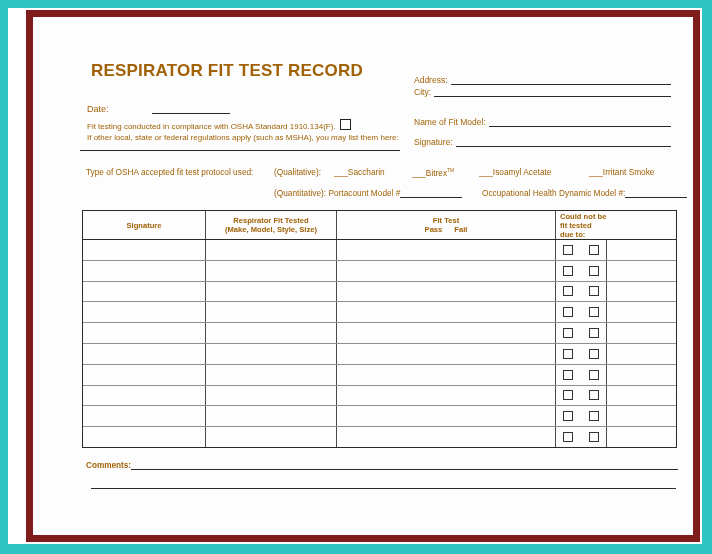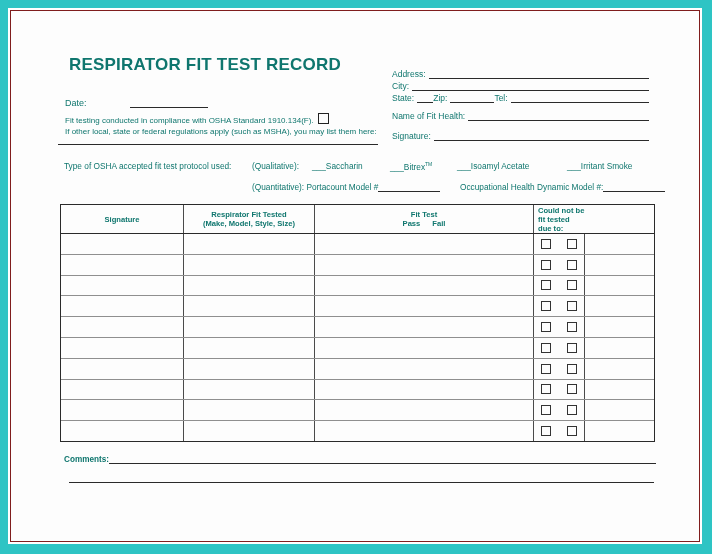--- a/index.html
+++ b/index.html
@@ -6,24 +6,25 @@
   html, body { margin: 0; padding: 0; }
   body {
     width: 712px; height: 554px;
     background: #2ec4c4;
     padding: 8px 10px 10px 8px;
     font-family: "Liberation Sans", sans-serif;
   }
   .mat { background: #ffffff; height: 100%; padding: 2px; }
   .page {
     position: relative; height: 100%;
-    border: 1px solid #7f1d1d;
+    border: 7px solid #7f1d1d;
     background: #fdfdfd;
-    color: #0f766e;
+    color: #a16207;
     overflow: hidden;
+    margin-left: 16px;
   }
   .abs { position: absolute; }
   .blank { display: inline-block; border-bottom: 1px solid #2a2a2a; height: 10px; vertical-align: bottom; }
 
   .title { left: 58px; top: 44px; font-size: 17px; font-weight: 700; letter-spacing: .2px; white-space: nowrap; }
 
   .date-row { left: 54px; top: 87px; font-size: 9px; display: flex; align-items: flex-end; gap: 43px; }
   .date-row .blank { width: 78px; }
 
   .compliance { left: 54px; top: 104px; font-size: 8px; line-height: 11px; white-space: nowrap; }
@@ -86,30 +87,22 @@
     <div class="abs sub-rule"></div>
 
     <div class="crow" style="top:58px">
       <span class="lbl">Address:</span>
       <span class="fill"></span>
     </div>
     <div class="crow" style="top:70px">
       <span class="lbl">City:</span>
       <span class="fill"></span>
     </div>
-    <div class="crow" style="top:82px">
-      <span class="lbl">State:</span>
-      <span class="w16"></span>
-      <span class="lbl">Zip:</span>
-      <span class="w44"></span>
-      <span class="lbl">Tel:</span>
-      <span class="fill"></span>
-    </div>
     <div class="crow" style="top:100px">
-      <span class="lbl">Name of Fit Health:</span>
+      <span class="lbl">Name of Fit Model:</span>
       <span class="fill"></span>
     </div>
     <div class="crow" style="top:120px">
       <span class="lbl">Signature:</span>
       <span class="fill"></span>
     </div>
 
     <span class="abs proto" style="left:53px">Type of OSHA accepted fit test protocol used:</span>
     <span class="abs proto" style="left:241px">(Qualitative):</span>
     <span class="abs proto" style="left:301px"><span>___</span><span>Saccharin</span></span>

